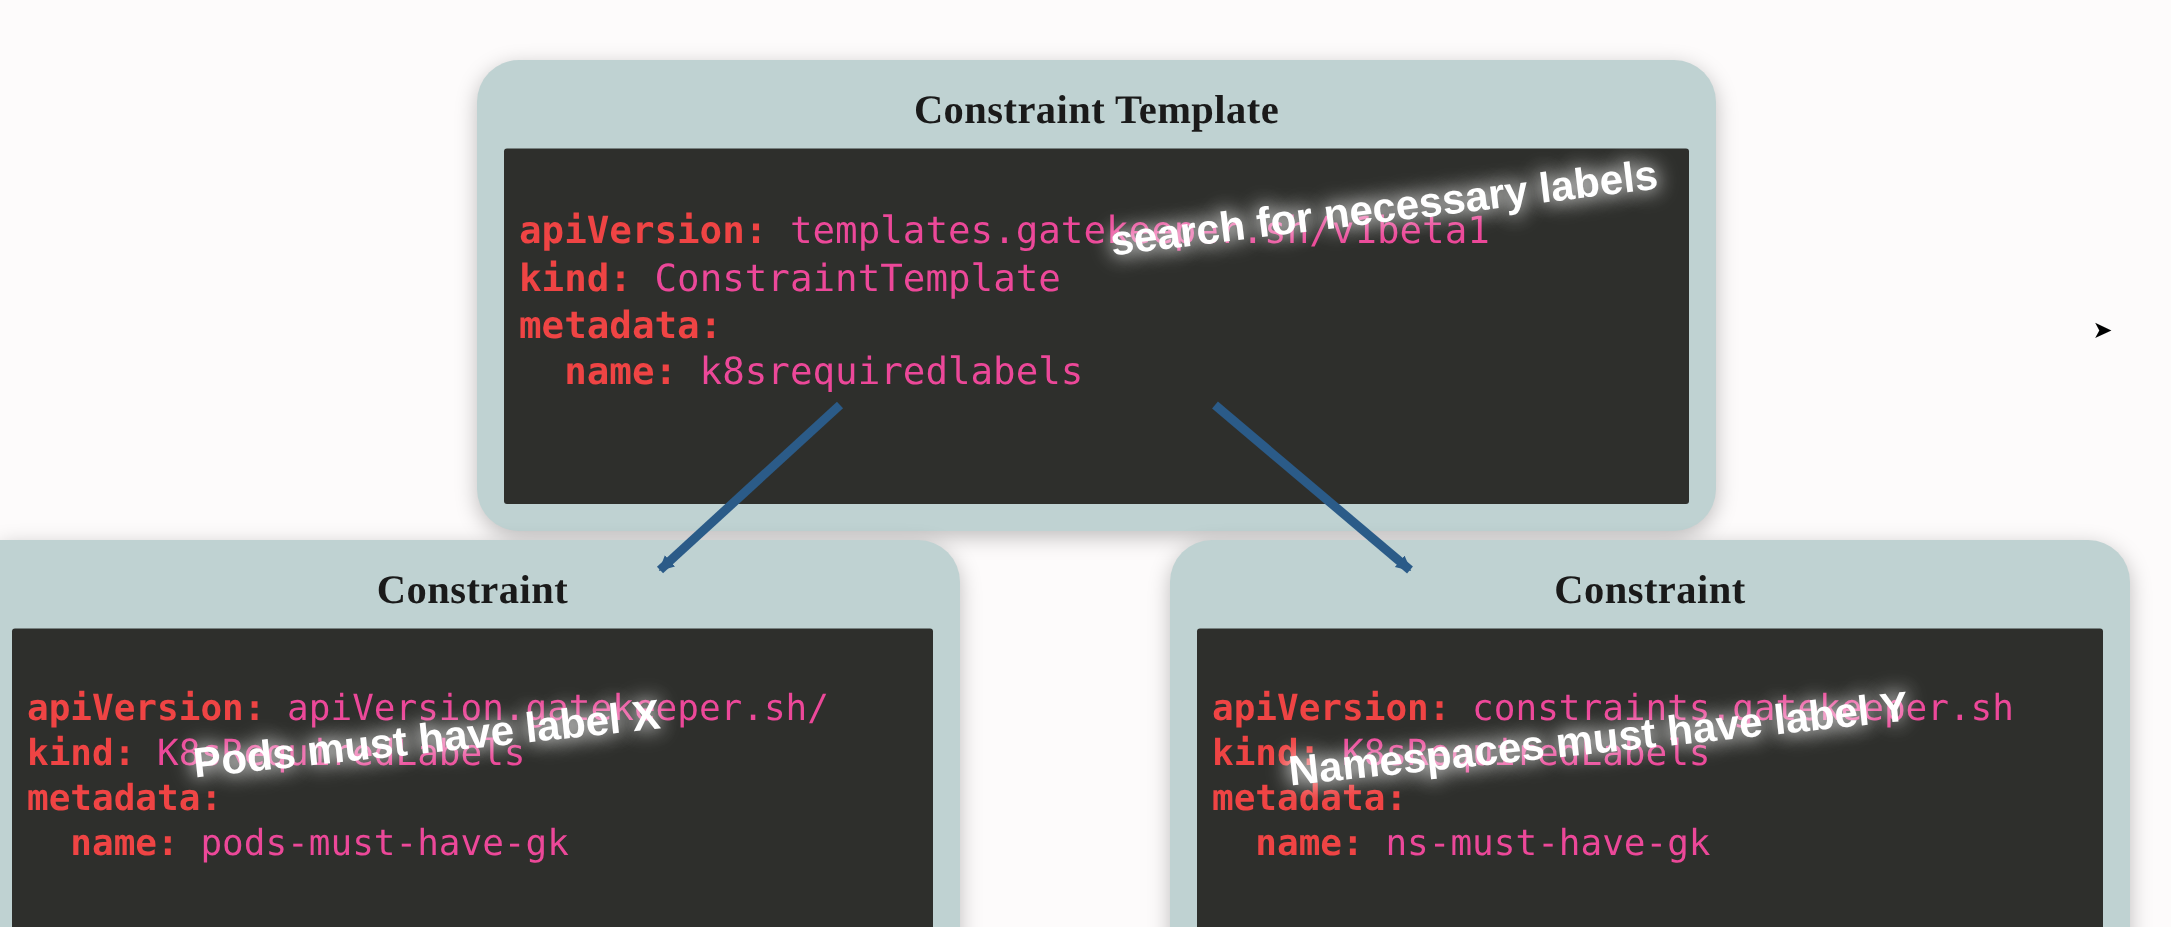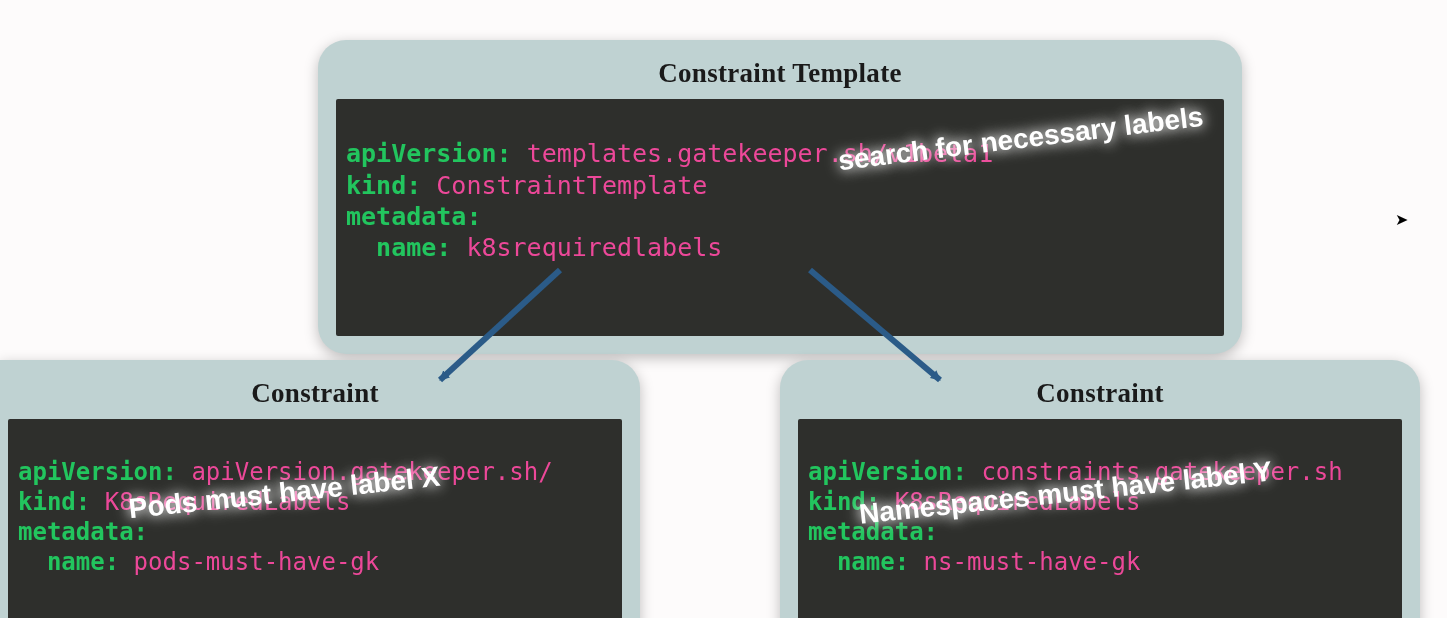--- a/index.html
+++ b/index.html
@@ -1,28 +1,28 @@
 <!DOCTYPE html>
 <html><head>
 <meta charset="utf-8">
 <style>
   html,body{margin:0;padding:0;width:1447px;height:618px;background:#fdfbfb;font-family:Georgia,'Times New Roman',serif;overflow:hidden;}
   .card{position:absolute;background:#bfd2d2;border-radius:28px;box-shadow:0 4px 14px rgba(0,0,0,0.25);padding:14px 18px 18px 18px;box-sizing:border-box;}
   .card-title{text-align:center;font-weight:700;color:#1a1a1a;font-size:27px;margin:4px 0 10px 0;letter-spacing:.3px;}
   .code{background:#2e2f2c;border-radius:2px;padding:8px 10px 10px 10px;font-family:Consolas,Menlo,monospace;font-size:25px;line-height:1.25;color:#d6d6d6;white-space:pre;overflow:hidden;position:relative;}
-  .kw{color:#22c55e;font-weight:700;}
+  .kw{color:#ef4444;font-weight:700;}
   .val{color:#ec4899;}
   .overlay{position:absolute;color:#ffffff;font-weight:700;font-family:Verdana,Geneva,sans-serif;font-size:28px;text-shadow:0 0 12px rgba(255,255,255,0.9),0 0 18px rgba(255,255,255,0.6);pointer-events:none;white-space:nowrap;}
   .arrow{position:absolute;pointer-events:none;}
   .cursor{position:absolute;font-size:16px;color:#000;}
 </style>
 </head>
 <body>
 
-<div class="card" style="left:318px;top:40px;width:924px;">
+<div class="card" style="left:318px;top:40px;width:826px;">
   <div class="card-title">Constraint Template</div>
   <div class="code">
 <span class="kw">apiVersion:</span><span class="val"> templates.gatekeeper.sh/v1beta1</span>
 <span class="kw">kind:</span><span class="val"> ConstraintTemplate</span>
 <span class="kw">metadata:</span>
 <span class="kw">  name:</span><span class="val"> k8srequiredlabels</span>
     <div class="overlay" style="right:20px;top:22px;transform:rotate(-7deg);">search for necessary labels</div>
   </div>
 </div>
 

